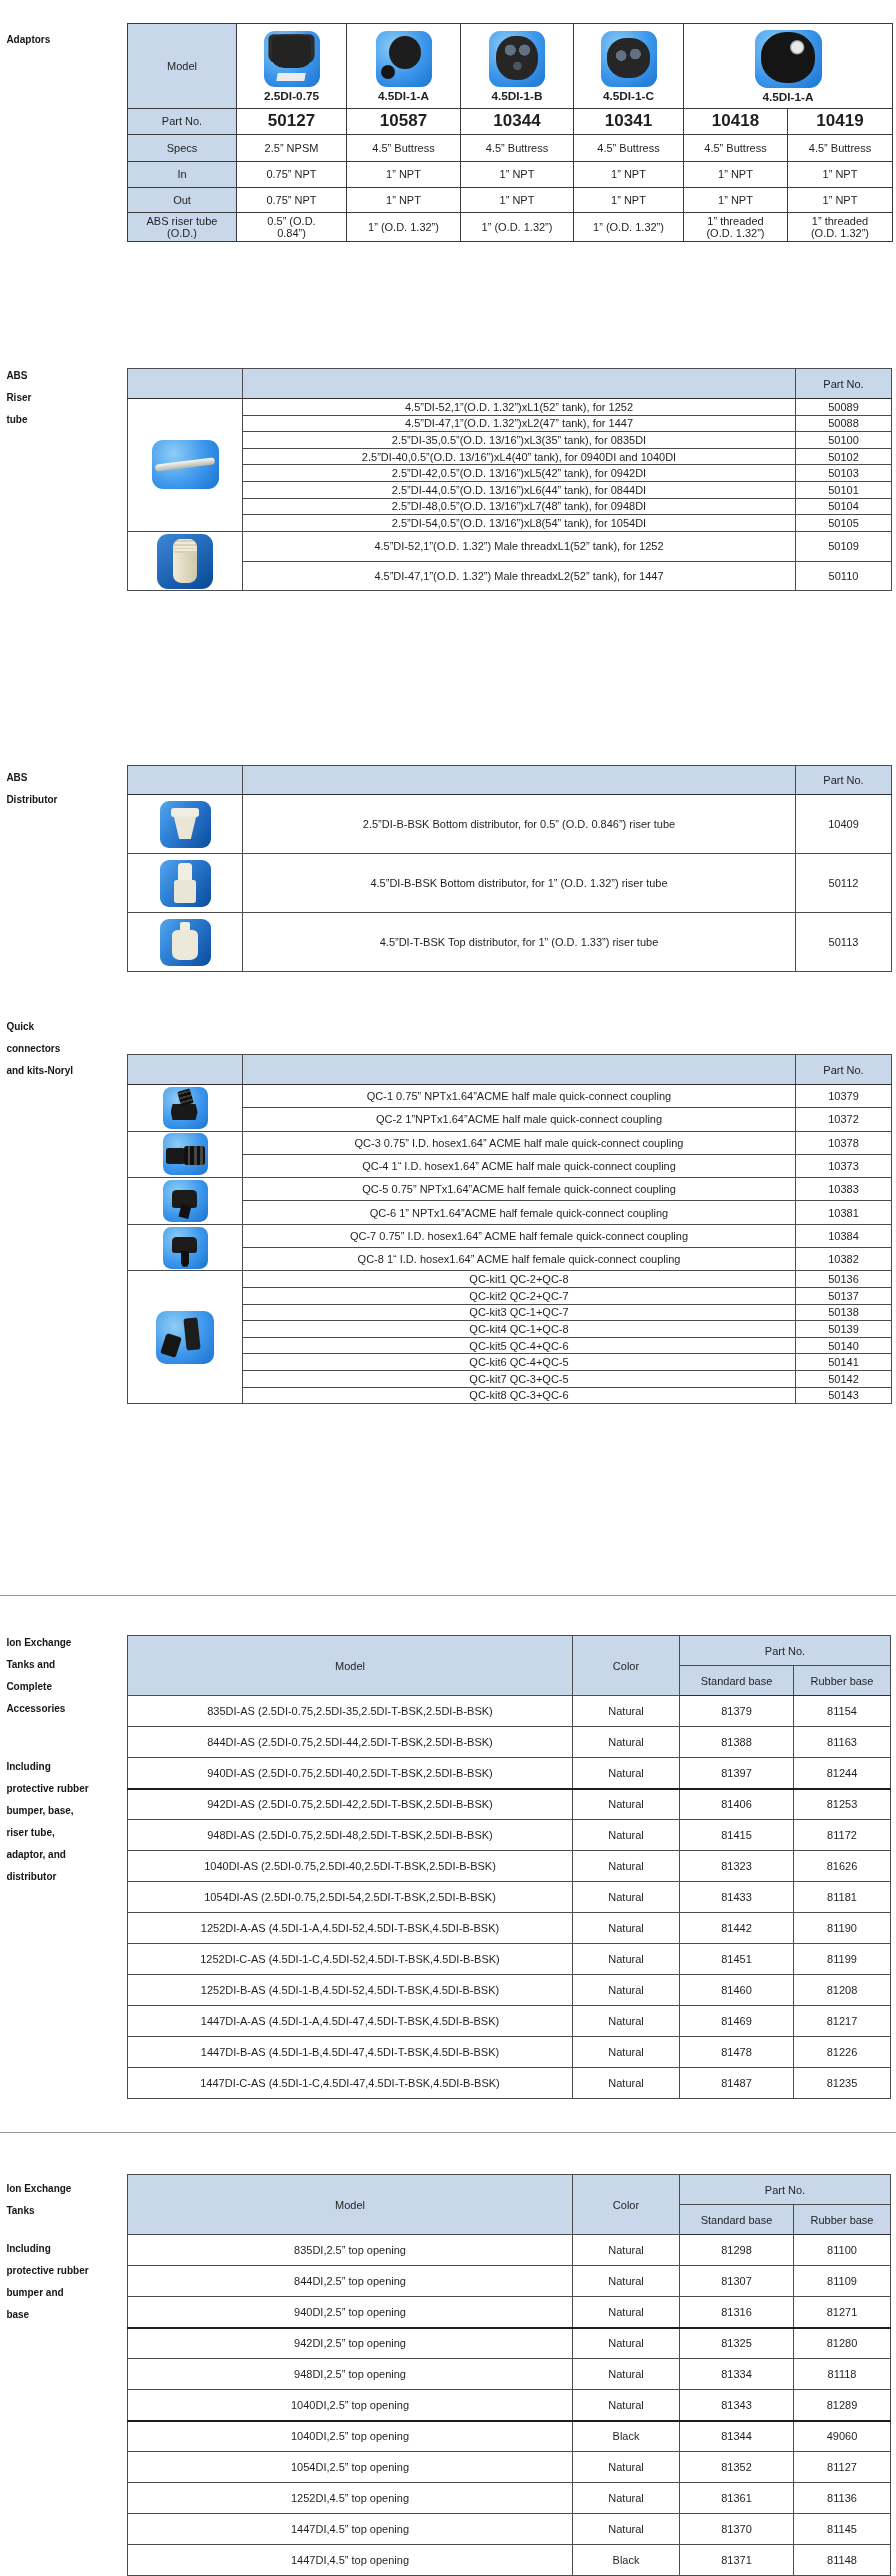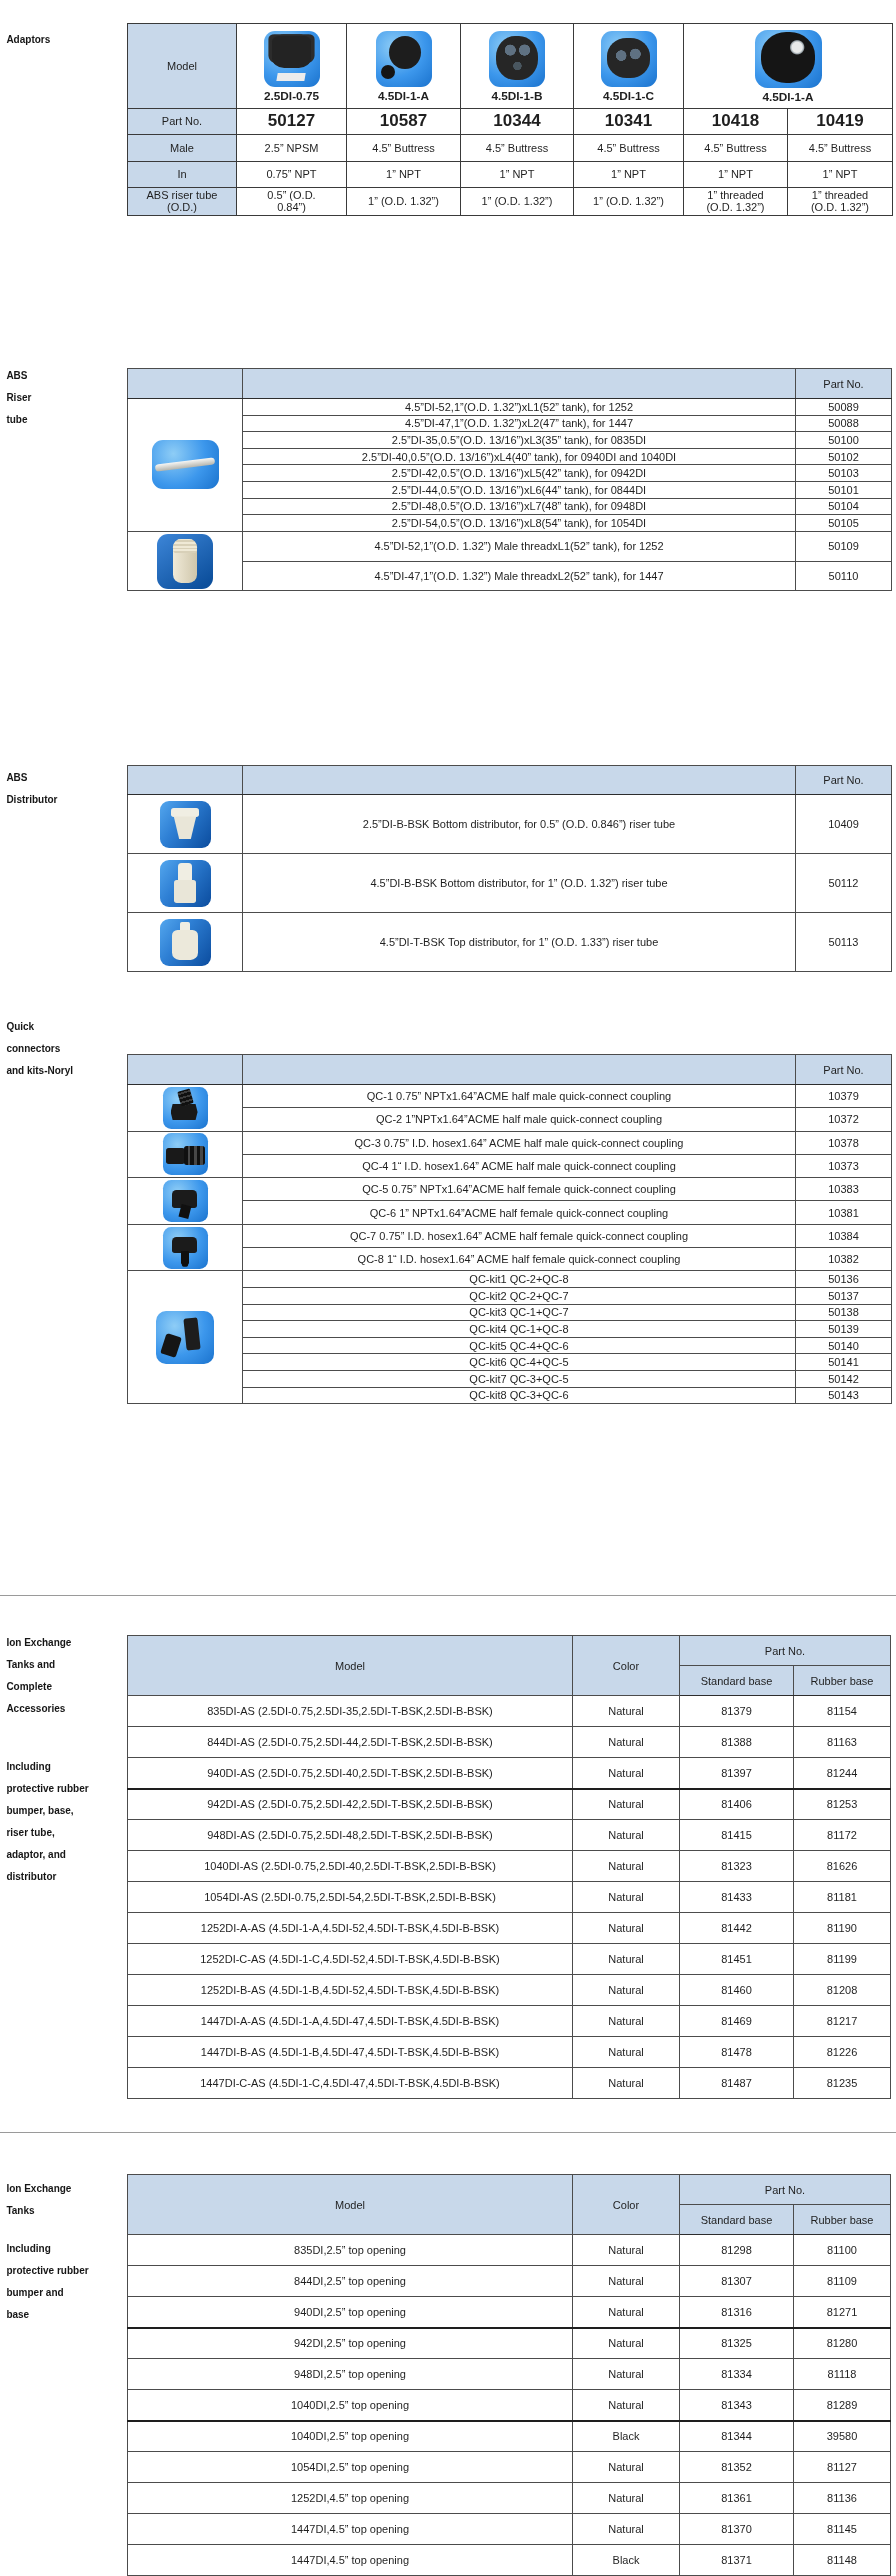--- a/index.html
+++ b/index.html
@@ -199,30 +199,39 @@
         <tr class="bold-row">
           <td class="lbl">Part No.</td>
           <td class="val">50127</td>
           <td class="val">10587</td>
           <td class="val">10344</td>
           <td class="val">10341</td>
           <td class="val">10418</td>
           <td class="val">10419</td>
         </tr>
         <tr>
-          <td class="lbl">Male</td>
+          <td class="lbl">Specs</td>
           <td class="val">2.5” NPSM</td>
           <td class="val">4.5” Buttress</td>
           <td class="val">4.5” Buttress</td>
           <td class="val">4.5” Buttress</td>
           <td class="val">4.5” Buttress</td>
           <td class="val">4.5” Buttress</td>
         </tr>
         <tr>
           <td class="lbl">In</td>
+          <td class="val">0.75” NPT</td>
+          <td class="val">1” NPT</td>
+          <td class="val">1” NPT</td>
+          <td class="val">1” NPT</td>
+          <td class="val">1” NPT</td>
+          <td class="val">1” NPT</td>
+        </tr>
+        <tr>
+          <td class="lbl">Out</td>
           <td class="val">0.75” NPT</td>
           <td class="val">1” NPT</td>
           <td class="val">1” NPT</td>
           <td class="val">1” NPT</td>
           <td class="val">1” NPT</td>
           <td class="val">1” NPT</td>
         </tr>
         <tr>
           <td class="lbl">ABS riser tube
 (O.D.)</td>
@@ -562,21 +571,21 @@
         <tr>
           <td class="model">1040DI,2.5” top opening</td>
           <td class="colr">Natural</td>
           <td class="part">81343</td>
           <td class="part">81289</td>
         </tr>
         <tr class="pbreak">
           <td class="model">1040DI,2.5” top opening</td>
           <td class="colr">Black</td>
           <td class="part">81344</td>
-          <td class="part">39580</td>
+          <td class="part">49060</td>
         </tr>
         <tr>
           <td class="model">1054DI,2.5” top opening</td>
           <td class="colr">Natural</td>
           <td class="part">81352</td>
           <td class="part">81127</td>
         </tr>
         <tr>
           <td class="model">1252DI,4.5” top opening</td>
           <td class="colr">Natural</td>

